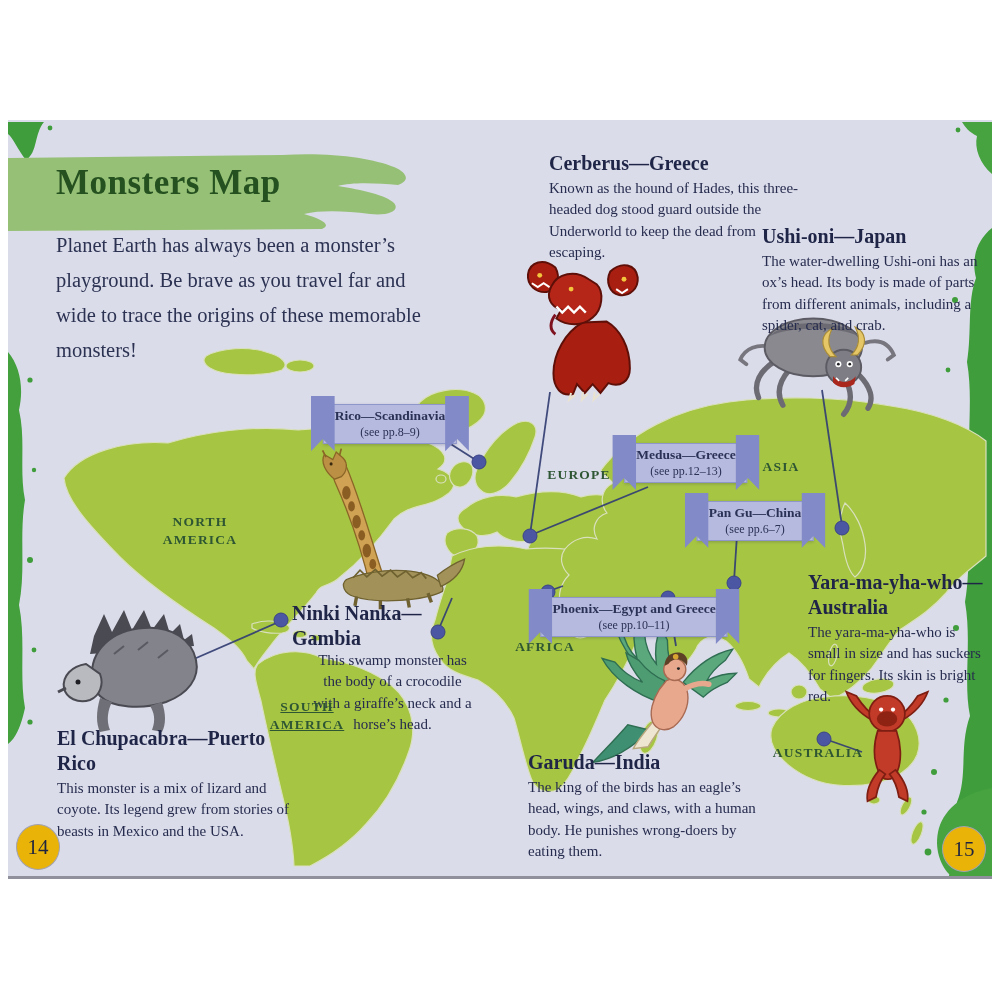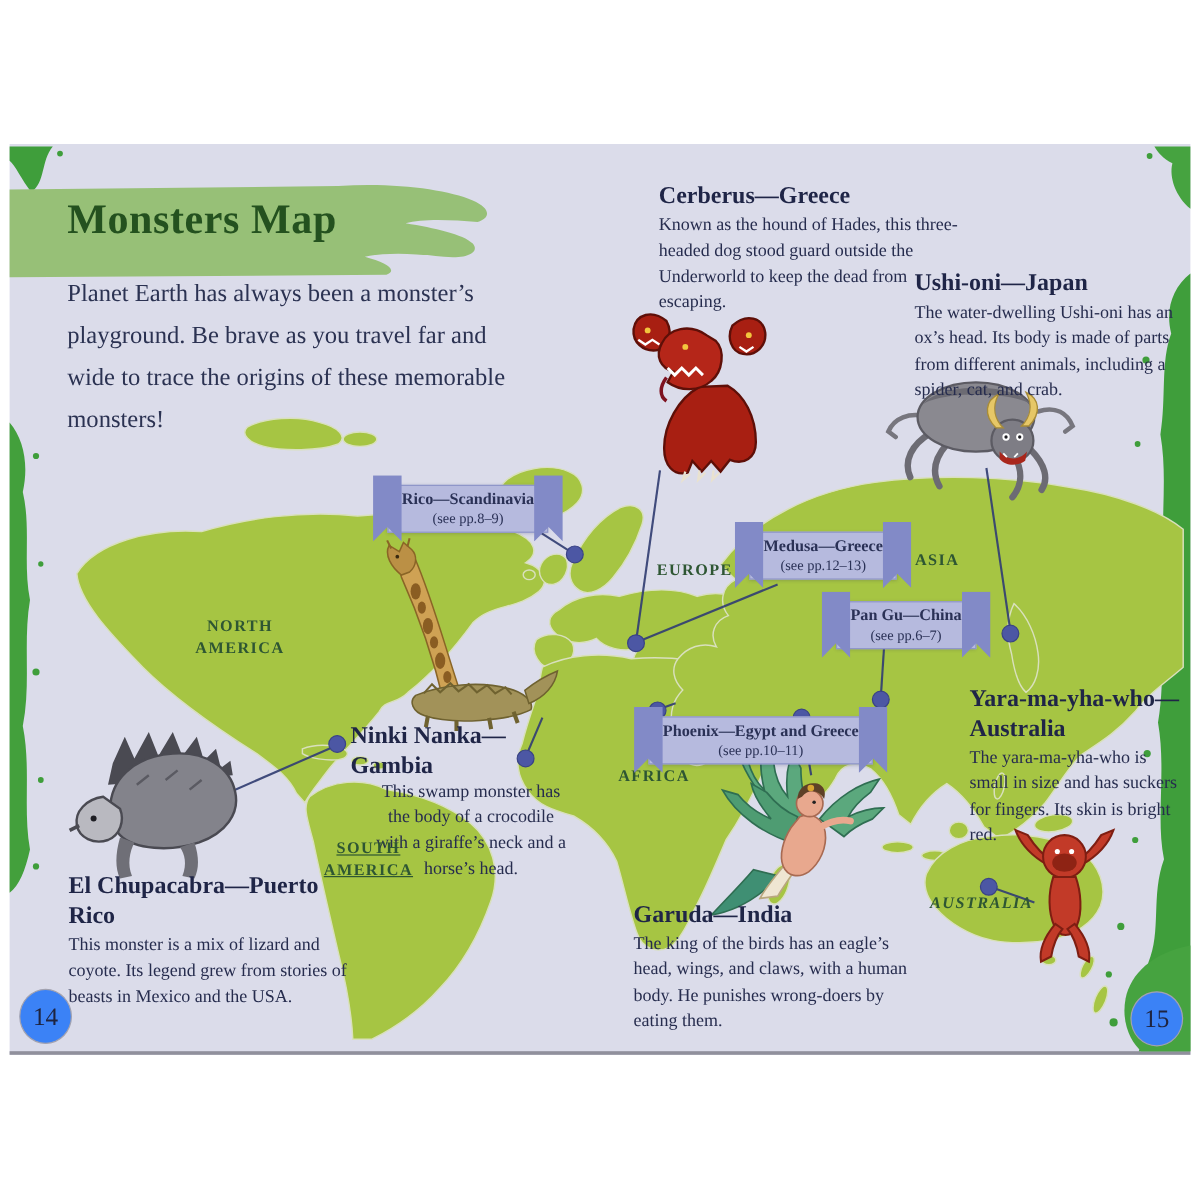--- a/index.html
+++ b/index.html
@@ -25,21 +25,21 @@
   .banner{transform:translateX(-50%);background:#b6bade;border:1px solid #8f96c9;
     padding:3px 11px 4px;text-align:center;color:#2a3156;z-index:2;
     box-shadow:0 1px 3px rgba(40,40,80,.25);}
   .banner::before,.banner::after{content:"";position:absolute;top:-9px;width:24px;
     height:calc(100% + 17px);background:#828ac7;z-index:-1;
     clip-path:polygon(0 0,100% 0,100% 100%,50% 78%,0 100%);}
   .banner::before{left:-13px;}
   .banner::after{right:-13px;}
   .banner .bt{font-weight:bold;font-size:13.5px;line-height:1.25;}
   .banner .bs{font-size:12px;line-height:1.2;}
-  .pagenum{width:42px;height:44px;background:#3b82f6;border:1.5px solid #a2a2b0;
+  .pagenum{width:42px;height:44px;background:#eab308;border:1.5px solid #a2a2b0;
     border-radius:50%;display:flex;align-items:center;justify-content:center;
     font-size:21px;color:#1e2440;z-index:3;}
 </style>
 </head>
 <body>
 
 <div id="stage">
 
   <div class="page"></div>
 
@@ -244,21 +244,21 @@
   <div class="abs callout c-yara">
     <div class="head">Yara-ma-yha-who—Australia</div>
     <div>The yara-ma-yha-who is small in size and has suckers for fingers. Its skin is bright red.</div>
   </div>
 
   <div class="abs map-label" style="left:200px;top:513px;width:110px;">NORTH AMERICA</div>
   <div class="abs map-label" style="left:579px;top:466px;">EUROPE</div>
   <div class="abs map-label" style="left:781px;top:458px;">ASIA</div>
   <div class="abs map-label" style="left:545px;top:638px;">AFRICA</div>
   <div class="abs map-label" style="left:307px;top:698px;width:110px;text-decoration:underline;">SOUTH AMERICA</div>
-  <div class="abs map-label" style="left:818px;top:744px;font-style:italic;">AUSTRALIA</div>
+  <div class="abs map-label" style="left:818px;top:744px;">AUSTRALIA</div>
 
   <div class="abs banner" style="left:390px;top:404px;">
     <div class="bt">Rico—Scandinavia</div>
     <div class="bs">(see pp.8–9)</div>
   </div>
   <div class="abs banner" style="left:686px;top:443px;">
     <div class="bt">Medusa—Greece</div>
     <div class="bs">(see pp.12–13)</div>
   </div>
   <div class="abs banner" style="left:755px;top:501px;">

